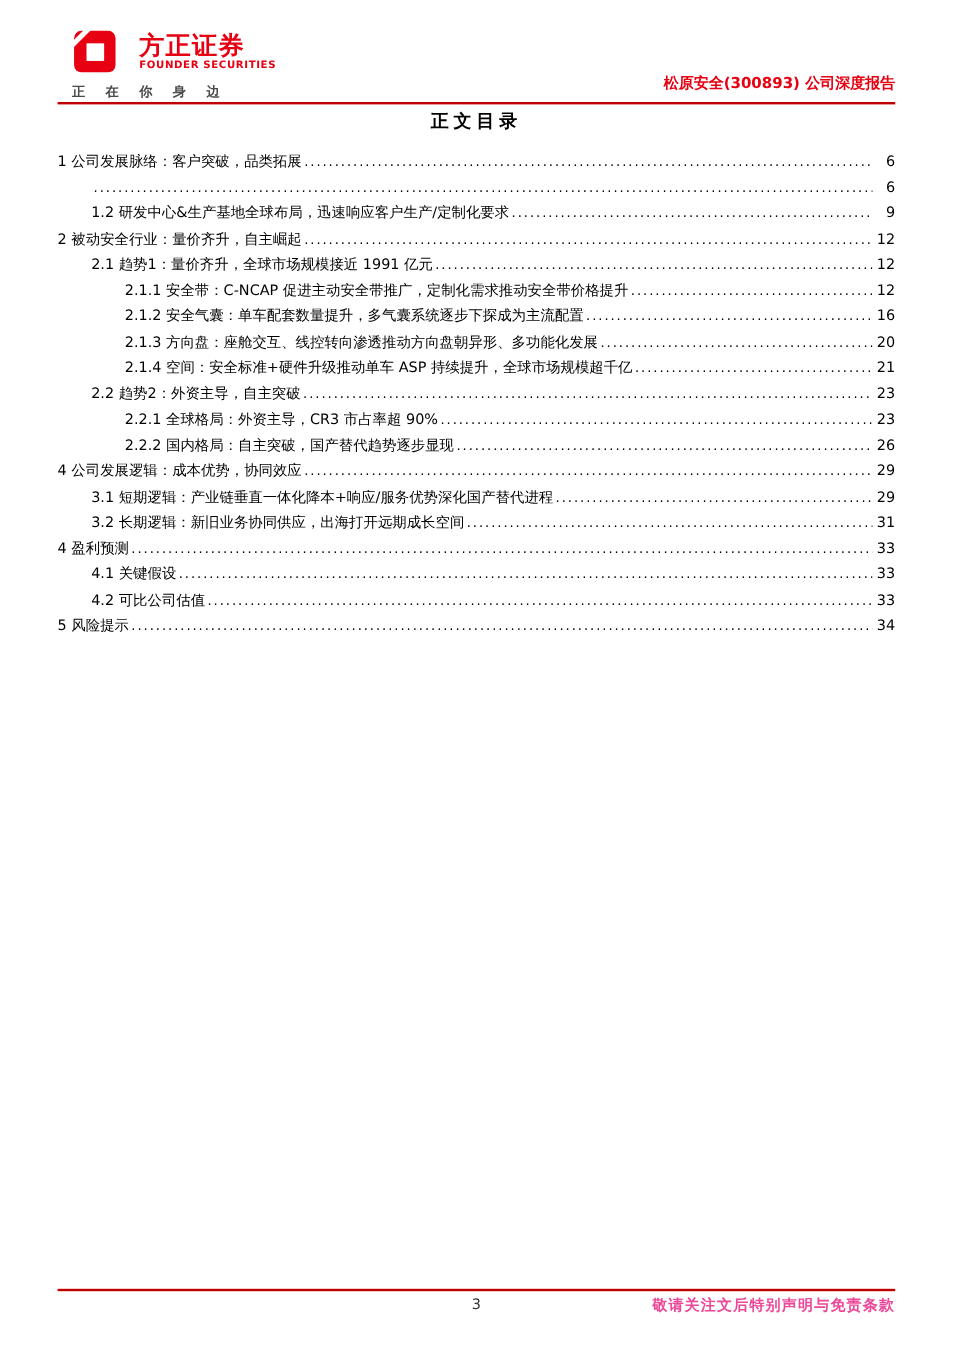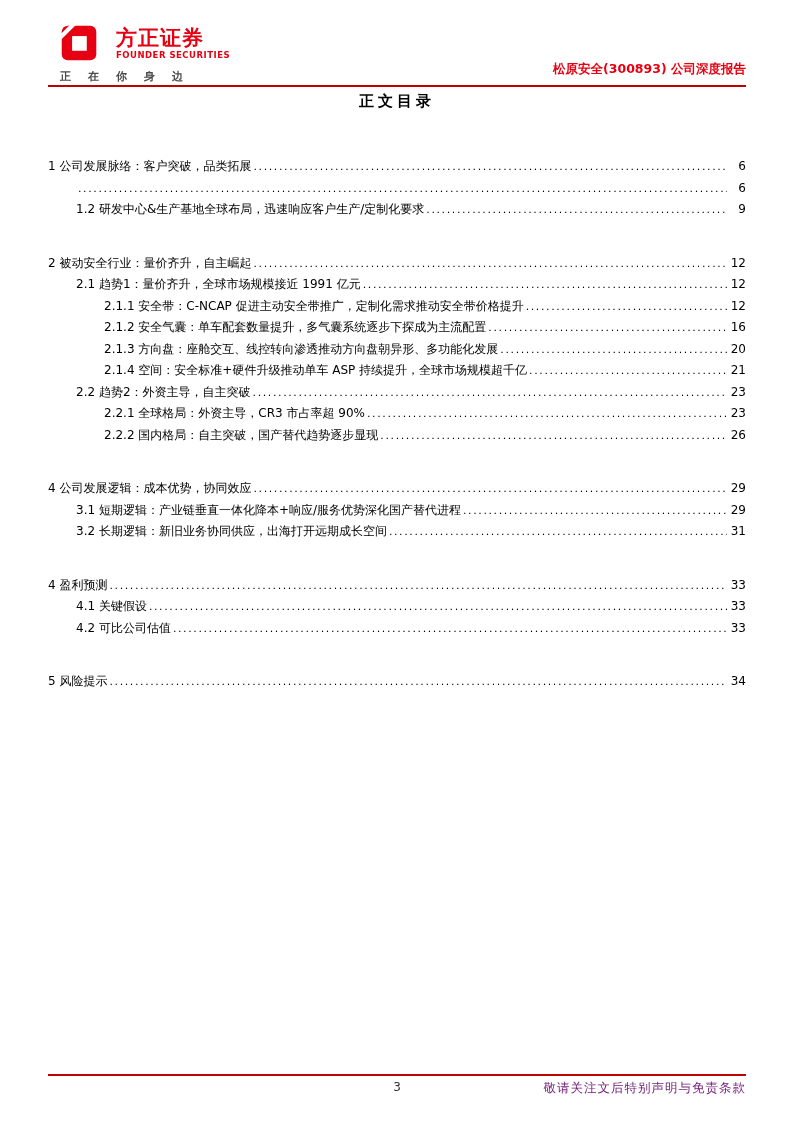--- a/index.html
+++ b/index.html
@@ -51,21 +51,21 @@
     font-family: "DejaVu Serif", "Liberation Serif", serif;
   }
   .toc {
     position: absolute; top: 124px; left: 48px; right: 48px;
   }
   .toc-row {
     display: flex; align-items: baseline;
     height: 21.5px; font-size: 12px; color: #000;
     line-height: 21.5px; white-space: nowrap;
   }
-  .toc-row.lv1 { padding-left: 0; margin-top: 32px; }
+  .toc-row.lv1 { padding-left: 0; }
   .toc-row.lv2 { padding-left: 28px; }
   .toc-row.lv3 { padding-left: 56px; }
   .toc-text { flex: 0 0 auto; max-width: 620px; overflow: hidden; }
   .toc-leader {
     flex: 1 1 auto; overflow: hidden; white-space: nowrap;
     margin: 0 3px 0 2px; color: #000; font-size: 11px;
   }
   .toc-leader::after {
     content: "..........................................................................................................................................................";
     letter-spacing: 1.6px;
@@ -80,21 +80,21 @@
   .footer {
     position: absolute; left: 48px; right: 48px; top: 1080px;
     height: 20px;
   }
   .footer-pageno {
     position: absolute; left: 0; right: 0; text-align: center;
     font-size: 12px; color: #333;
   }
   .footer-disclaimer {
     position: absolute; right: 0; top: 0;
-    font-size: 12.5px; font-weight: normal; color: #701a75;
+    font-size: 12.5px; font-weight: bold; color: #ec4899;
     letter-spacing: 1px; white-space: nowrap; text-align: right;
   }
 </style>
 </head>
 <body>
 
 <div class="page">
 
   <div class="header">
     <div class="logo-block">

